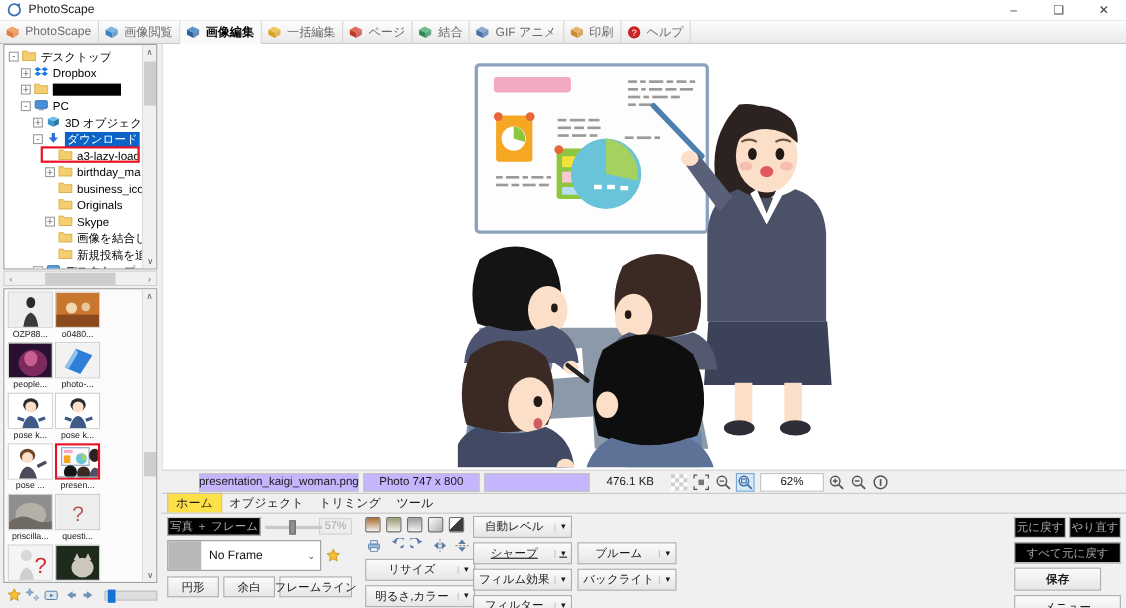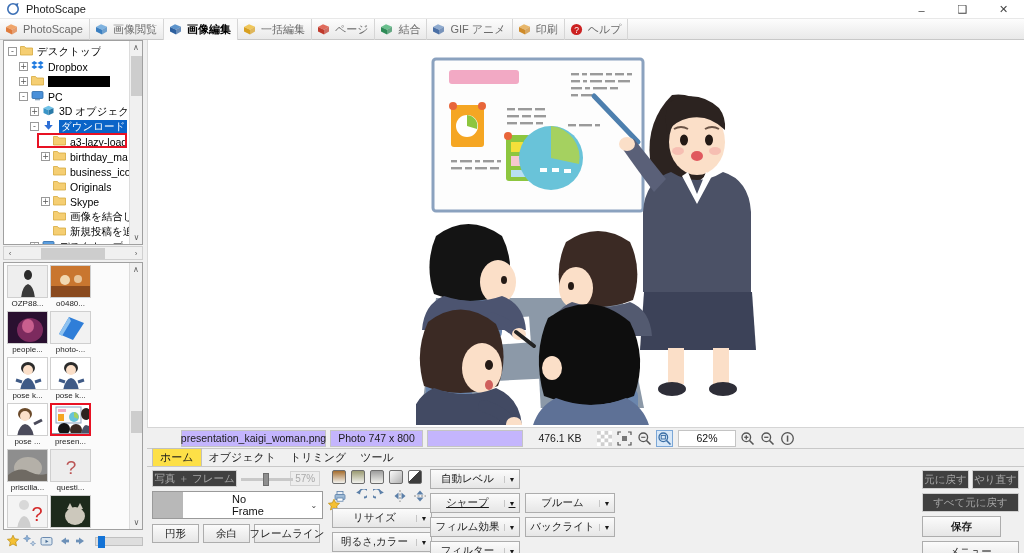--- a/index.html
+++ b/index.html
@@ -165,21 +165,21 @@
     position: absolute; left: 0; top: 17px; width: 877px; height: 1px; background: #c8c8c8;
   }
 
   .grp { position: absolute; }
   .btn {
     background: linear-gradient(180deg,#fbfbfb,#e6e6e6);
     border: 1px solid #adadad; font-size: 10.5px; color: #1a1a1a;
     display: flex; align-items: center; justify-content: center; cursor: default;
     white-space: nowrap;
   }
-  .btn.disabled { color: #a5a5a5; background: #404040; border-color: #cfcfcf; text-align: right; }
+  .btn.disabled { color: #a5a5a5; background: #000000; border-color: #cfcfcf; text-align: right; }
   .split { display: flex; }
   .split .main { flex: 1; border-right: none; }
   .split .arr {
     width: 15px; border-left: 1px solid #c6c6c6; font-size: 7px;
     display: flex; align-items: center; justify-content: center;
   }
   .combo {
     background: #fff; border: 1px solid #9a9a9a; display: flex; align-items: center;
     font-size: 11px; color: #111;
   }
@@ -736,21 +736,21 @@
           <ellipse cx="136" cy="318" rx="10" ry="12" fill="#fbdfc8"></ellipse>
           <path d="M140 348 q36 14 70 0 q24 12 26 44 l-122 0 q2 -32 26 -44z" fill="#5e7196"></path>
         </g>
       </svg>
     </div>
   </div>
 
   <div class="statusbar">
     <div style="width:30px"></div>
     <div class="sfield" style="width:145px;">presentation_kaigi_woman.png</div>
-    <div class="sfield" style="width:93px;">Photo 747 x 800</div>
+    <div class="sfield" style="width:106px;">Photo 747 x 800</div>
     <div class="sfield" style="width:96px;"></div>
     <div class="sfield" style="width:66px;border:none;background:transparent;">476.1 KB</div>
     <div class="sicon">
       <svg width="15" height="15" viewBox="0 0 15 15">
           <rect width="15" height="15" fill="#fff"></rect>
           <g fill="#cfcfcf">
             <rect x="0" y="0" width="3.75" height="3.75"></rect>
             <rect x="7.5" y="0" width="3.75" height="3.75"></rect>
             <rect x="3.75" y="3.75" width="3.75" height="3.75"></rect>
             <rect x="11.25" y="3.75" width="3.75" height="3.75"></rect>
@@ -819,21 +819,21 @@
     <div class="grp" style="left:5px; top:21px; width:168px;">
       <div style="display:flex; align-items:center; gap:4px;">
         <div class="btn disabled" style="width:98px;height:17px;">写真 ＋ フレーム</div>
         <div class="slider">
           <div class="track"></div>
             <div class="knob"></div>
         </div>
         <div class="pct">57%</div>
       </div>
       <div style="display:flex; align-items:center; margin-top:4px;">
-        <div class="combo" style="width:171px;height:28px;gap:42px;">
+        <div class="combo" style="width:140px;height:28px;">
           <div class="swatch"></div>
           <div class="ctxt">No Frame</div>
           <div class="carr">⌄</div>
         </div>
         <div class="starico" style="margin-left:4px;">
           <svg width="14" height="14" viewBox="0 0 14 14">
               <path d="M7 1.2l1.7 3.6 3.9.5-2.9 2.7.8 3.9L7 10l-3.5 1.9.8-3.9L1.4 5.3l3.9-.5z" fill="#f5c033" stroke="#b88a12" stroke-width=".7"></path>
             </svg>
         </div>
       </div>

